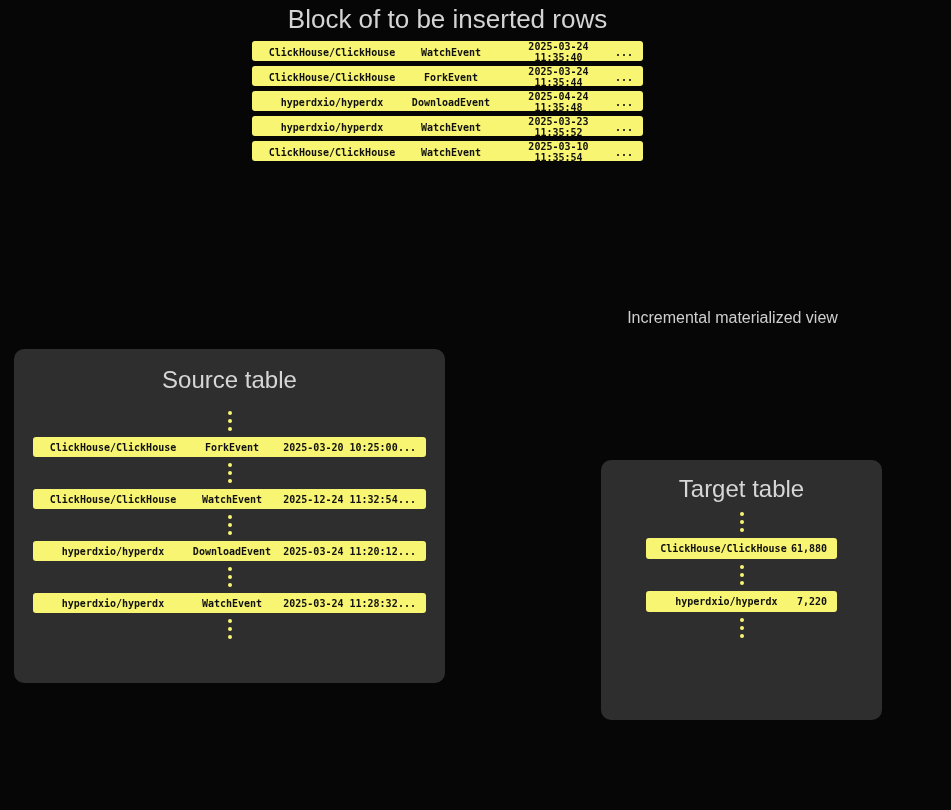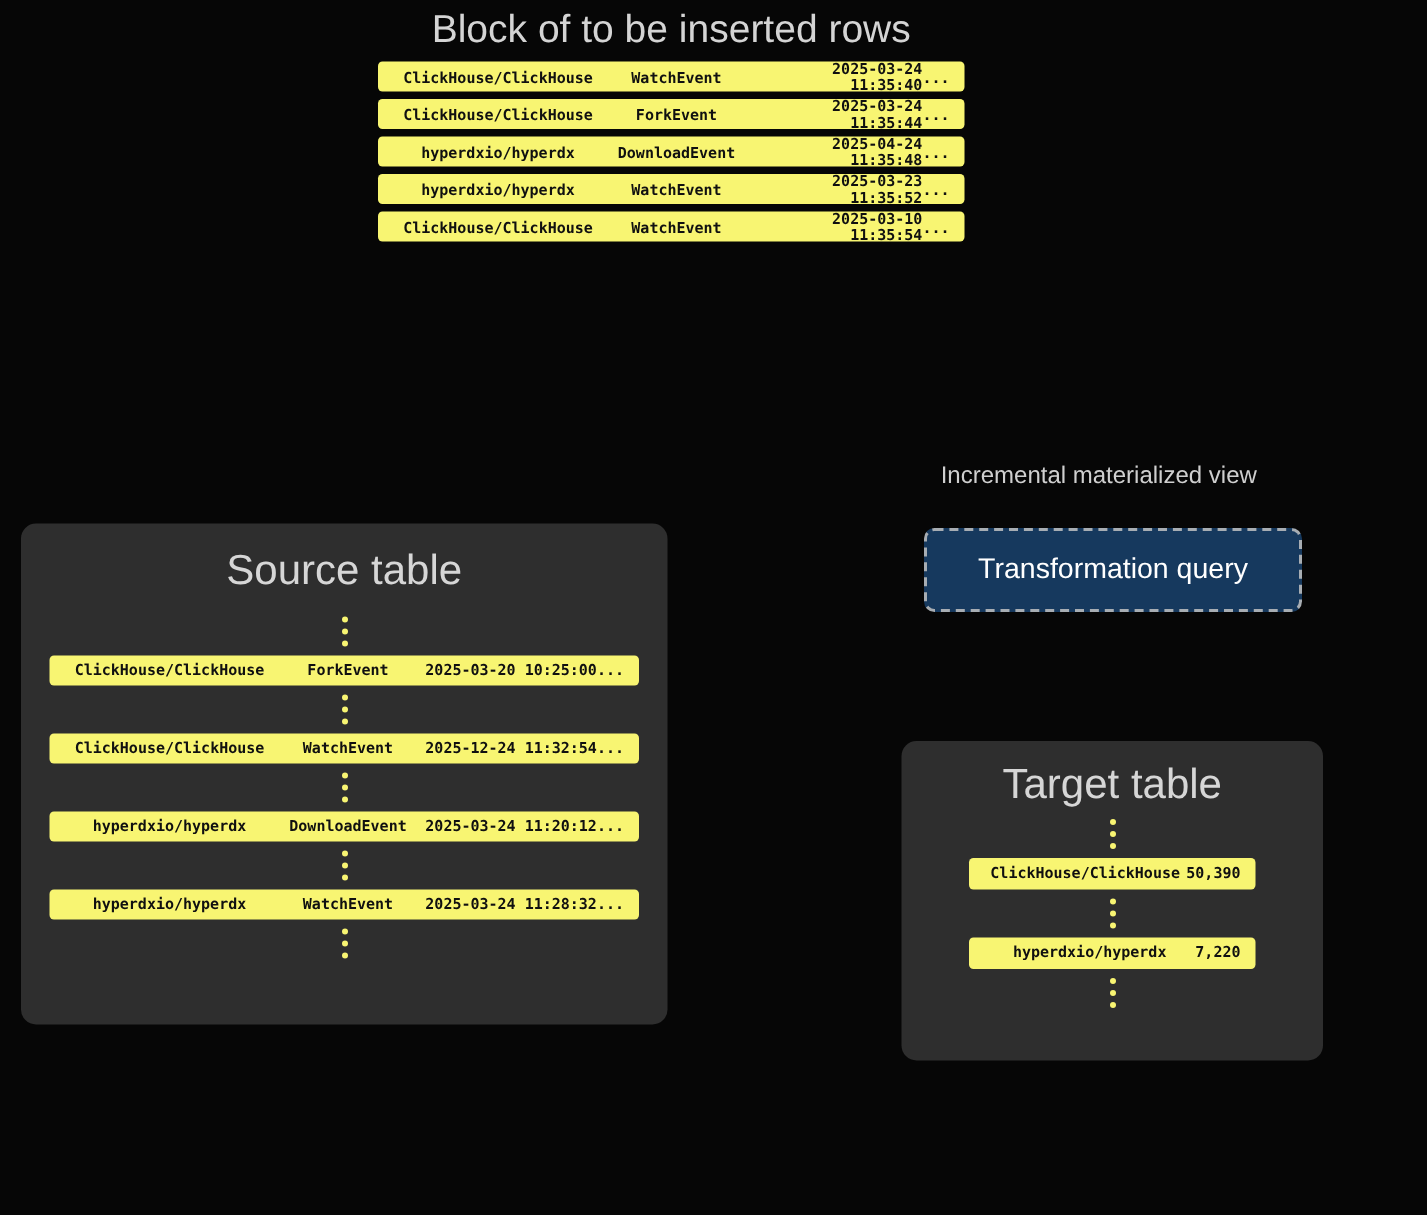--- a/index.html
+++ b/index.html
@@ -54,48 +54,48 @@
     display:grid;
     grid-template-columns:140px 98px 1fr auto;
     align-items:center;
     padding:0 10px;
     font-family:"DejaVu Sans Mono","Liberation Mono",monospace;
     font-weight:700;
     font-size:10px;
     color:#101010;
   }
   .yrow .repo,.yrow .event{ text-align:center; }
-  .yrow .ts{ text-align:right; padding-left:2px; }
+  .yrow .ts{ text-align:center; padding-left:2px; }
   .yrow .more{ text-align:right; }
 
   
   .panel{
     position:absolute;
     background:var(--panel);
     border-radius:10px;
     display:flex;
     flex-direction:column;
     align-items:center;
   }
   .panel-title{
     color:#d6d6d6;
-    font-size:28px;
+    font-size:24px;
     line-height:30px;
   }
   .source-panel{
     left:14px; top:349px;
     width:431px; height:334px;
     padding-top:16px;
   }
   .source-panel .panel-title{ margin-bottom:10px; }
   .source-panel .yrow{ width:393px; }
 
   .target-panel{
-    left:601px; top:494px;
-    width:281px; height:213px;
+    left:601px; top:460px;
+    width:281px; height:260px;
     padding-top:14px;
   }
   .target-panel .panel-title{ margin-bottom:2px; }
 
   
   .trow{
     background:var(--yellow);
     border-radius:3px;
     height:21px;
     width:191px;
@@ -248,36 +248,33 @@
 
     <div class="dots">
         <i></i>
         <i></i>
         <i></i>
       </div>
   </div>
 
   <div class="mv-label">Incremental materialized view</div>
 
-  <div class="query-box">
-    <span>Transformation query</span>
-  </div>
 
   <div class="panel target-panel">
     <div class="panel-title">Target table</div>
 
     <div class="dots">
         <i></i>
         <i></i>
         <i></i>
       </div>
 
     <div class="trow">
       <span class="repo">ClickHouse/ClickHouse</span>
-      <span class="count">50,390</span>
+      <span class="count">61,880</span>
     </div>
 
     <div class="dots">
         <i></i>
         <i></i>
         <i></i>
       </div>
 
     <div class="trow">
       <span class="repo">hyperdxio/hyperdx</span>

